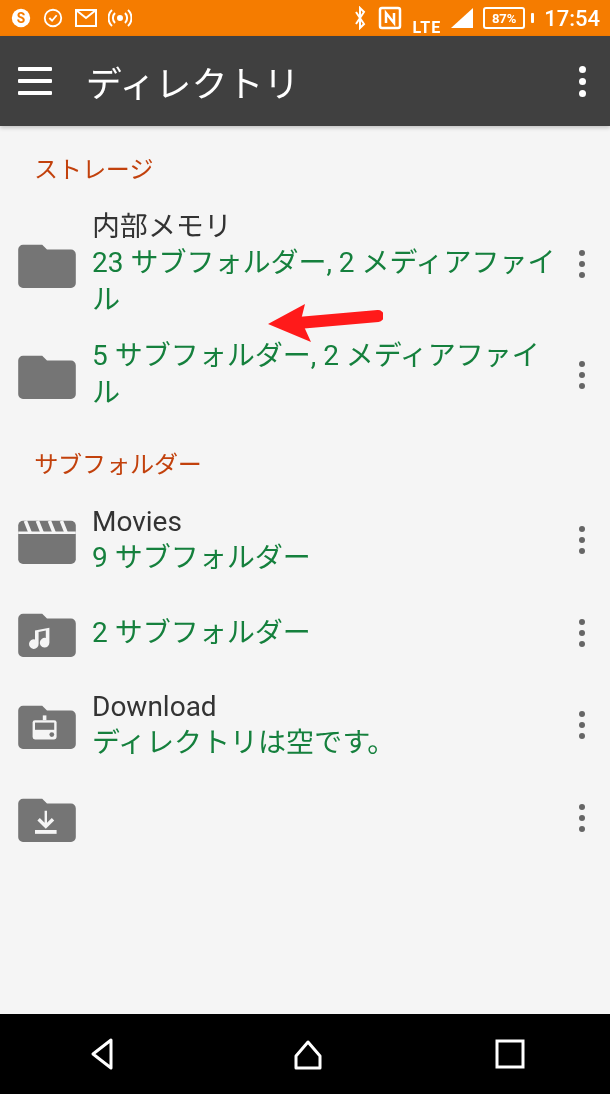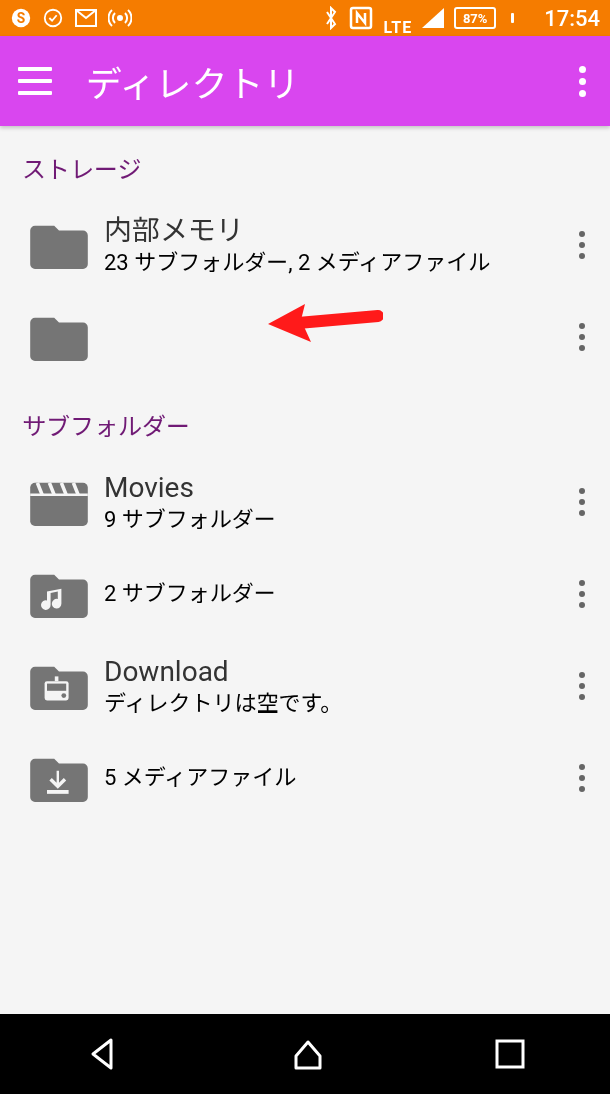--- a/index.html
+++ b/index.html
@@ -18,63 +18,62 @@
     display: flex;
     align-items: center;
     justify-content: space-between;
     padding: 0 10px;
     color: #fff;
     font-size: 20px;
   }
   .status-left, .status-right { display: flex; align-items: center; gap: 10px; }
   .status-left svg, .status-right svg { display:block; }
   .lte { font-weight: 700; font-size: 16px; letter-spacing: 1px; margin-top: 19px; }
-  .battery-wrap { display:flex; align-items:center; gap:15px; }
+  .battery-wrap { display:flex; align-items:center; gap:6px; }
   .battery-box {
     border: 2px solid #fff; width: 42px; height: 22px; border-radius: 3px;
     display:flex; align-items:center; justify-content:center; font-size:13px; font-weight:700;
     position: relative;
   }
   .battery-tip { width:3px; height:10px; background:#fff; border-radius:1px; }
-  .clock { font-size:22px; font-weight:500;margin-left:20px; }
+  .clock { font-size:22px; font-weight:500; }
 
   
   .app-bar {
     height: 90px;
-    background: #d946ef;
+    background: #404040;
     display:flex; align-items:center; padding:0 18px;
     color:#fff;
     box-shadow: 0 2px 4px rgba(0,0,0,0.2);
   }
   .hamburger { width:40px; display:flex; flex-direction:column; gap:8px; }
   .hamburger span { height:4px; background:#fff; width:34px; border-radius:1px;}
   .app-title { font-size:36px; margin-left:28px; font-weight:400; flex:1;}
   .app-more { display:flex; flex-direction:column; gap:5px; padding:6px;}
   .app-more span { width:7px; height:7px; background:#fff; border-radius:50%; }
 
   
   .section-header {
-    padding: 24px 20px 14px 22px;
+    padding: 24px 20px 14px 34px;
     font-size: 24px;
-    color: #701a75;
+    color: #c2410c;
   }
   .list-item {
     display:flex; align-items:center;
     padding: 10px 8px 10px 16px;
     min-height: 92px;
-    margin-left: 12px;
   }
   .item-icon {
     width: 62px; height: 50px; flex: 0 0 62px;
     display:flex; align-items:center; justify-content:center;
     color:#757575;
   }
   .item-body { flex:1; padding-left: 14px; min-width:0;}
   .item-title { font-size: 28px; color:#333; line-height:1.3; }
-  .item-sub { font-size: 22px; color:#000000; line-height:1.3; }
+  .item-sub { font-size: 28px; color:#15803d; line-height:1.3; }
   .item-more { width:40px; display:flex; flex-direction:column; gap:5px; align-items:center;}
   .item-more span { width:6px; height:6px; background:#666; border-radius:50%; }
 
   
   .arrow {
     position:absolute;
     left: 263px; top: 296px;
     pointer-events:none;
   }
 
@@ -173,20 +172,21 @@
     </div>
 </div>
 
 <div class="list-item">
   <div class="item-icon">
     <svg width="60" height="48" viewBox="0 0 24 20" fill="#757575">
         <path d="M10 2l2 2h10a2 2 0 012 2v12a2 2 0 01-2 2H2a2 2 0 01-2-2V4a2 2 0 012-2z"></path>
       </svg>
   </div>
   <div class="item-body">
+    <div class="item-sub">5 サブフォルダー, 2 メディアファイル</div>
   </div>
   <div class="item-more">
       <span></span>
       <span></span>
       <span></span>
     </div>
 </div>
 
 <div class="section-header">サブフォルダー</div>
 
@@ -249,21 +249,20 @@
 
 <div class="list-item">
   <div class="item-icon">
     <svg width="60" height="48" viewBox="0 0 24 20" fill="#757575">
         <path d="M10 2l2 2h10a2 2 0 012 2v12a2 2 0 01-2 2H2a2 2 0 01-2-2V4a2 2 0 012-2z"></path>
         <path d="M11 7v5l-2-2-1 1 3.5 3.5L15 11l-1-1-2 2V7z" fill="#f5f5f5"></path>
         <rect x="7" y="15" width="9" height="1.6" fill="#f5f5f5"></rect>
       </svg>
   </div>
   <div class="item-body">
-    <div class="item-sub">5 メディアファイル</div>
   </div>
   <div class="item-more">
       <span></span>
       <span></span>
       <span></span>
     </div>
 </div>
 
 <svg class="arrow" width="120" height="50" viewBox="0 0 120 50">
   <defs></defs>

